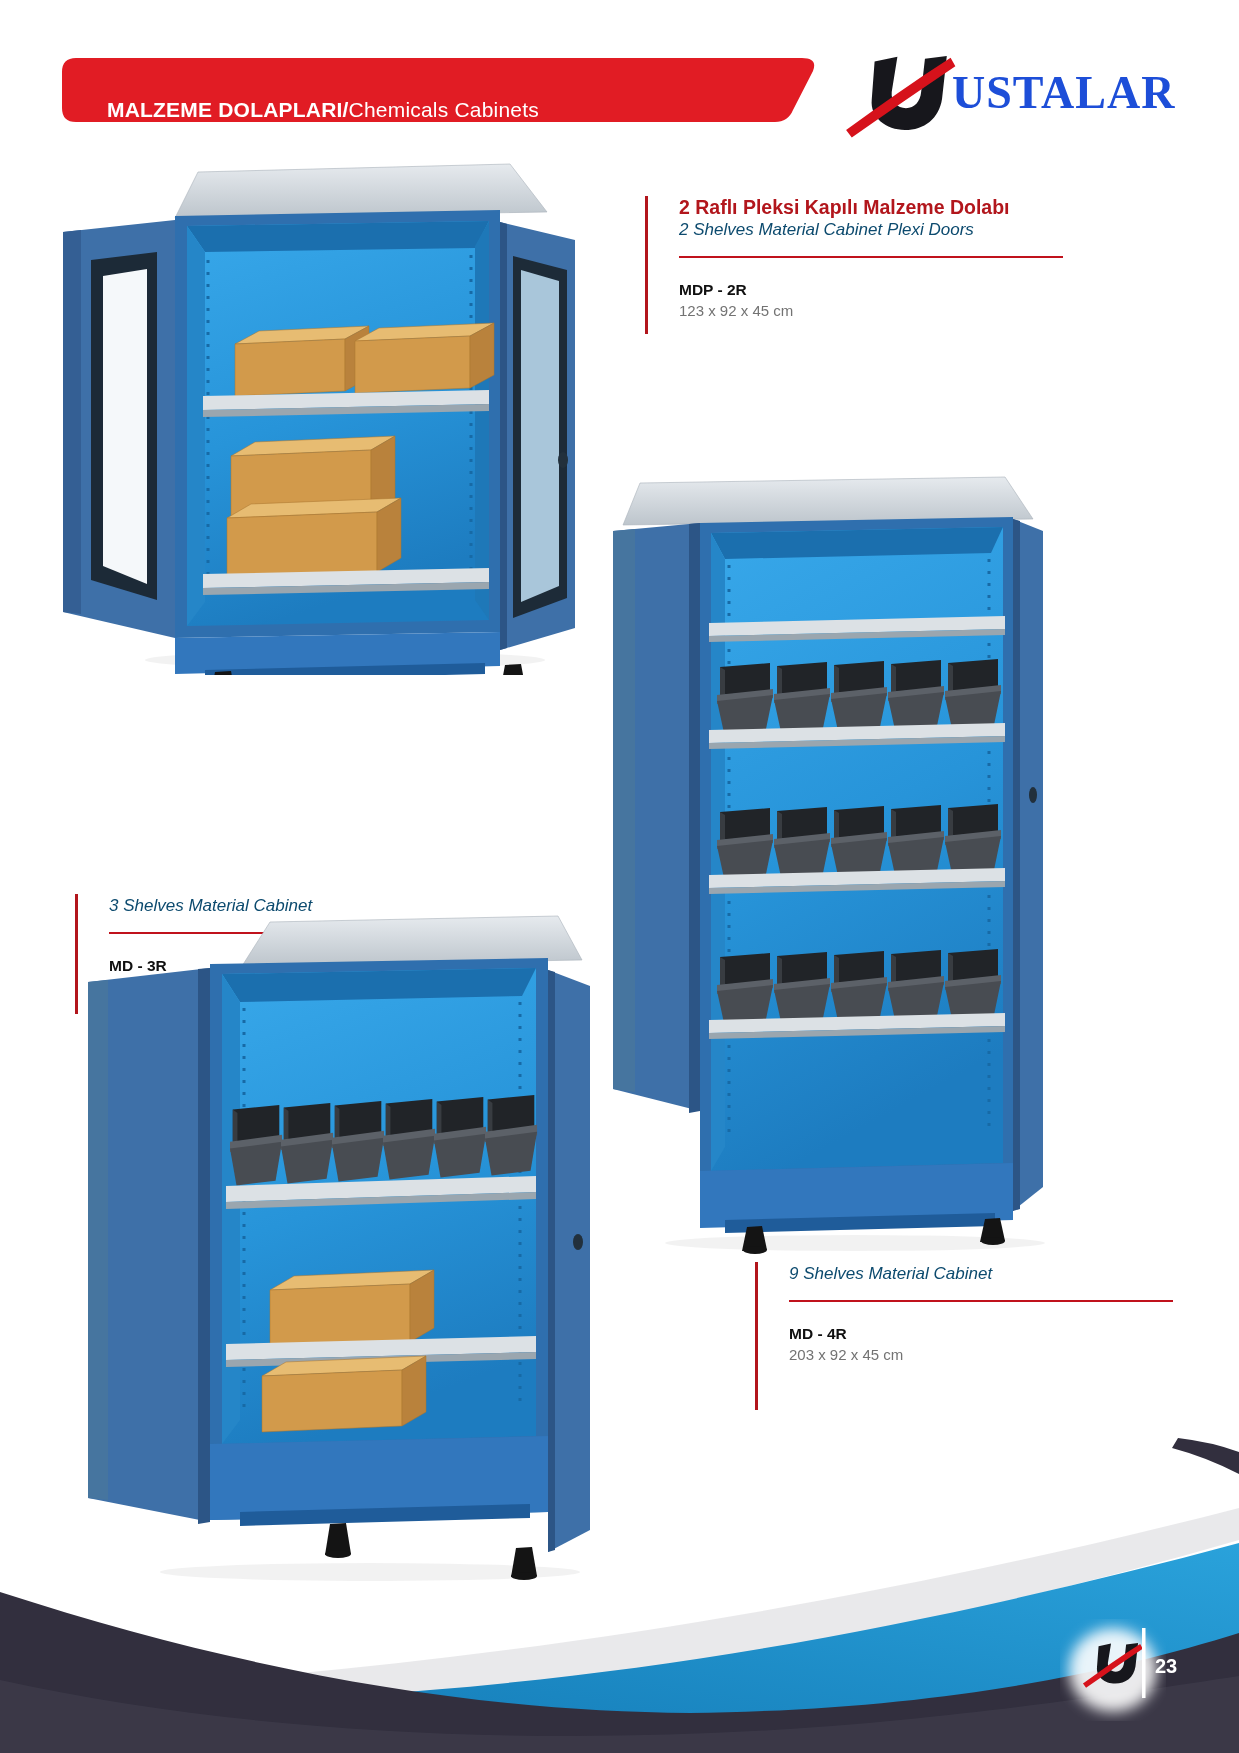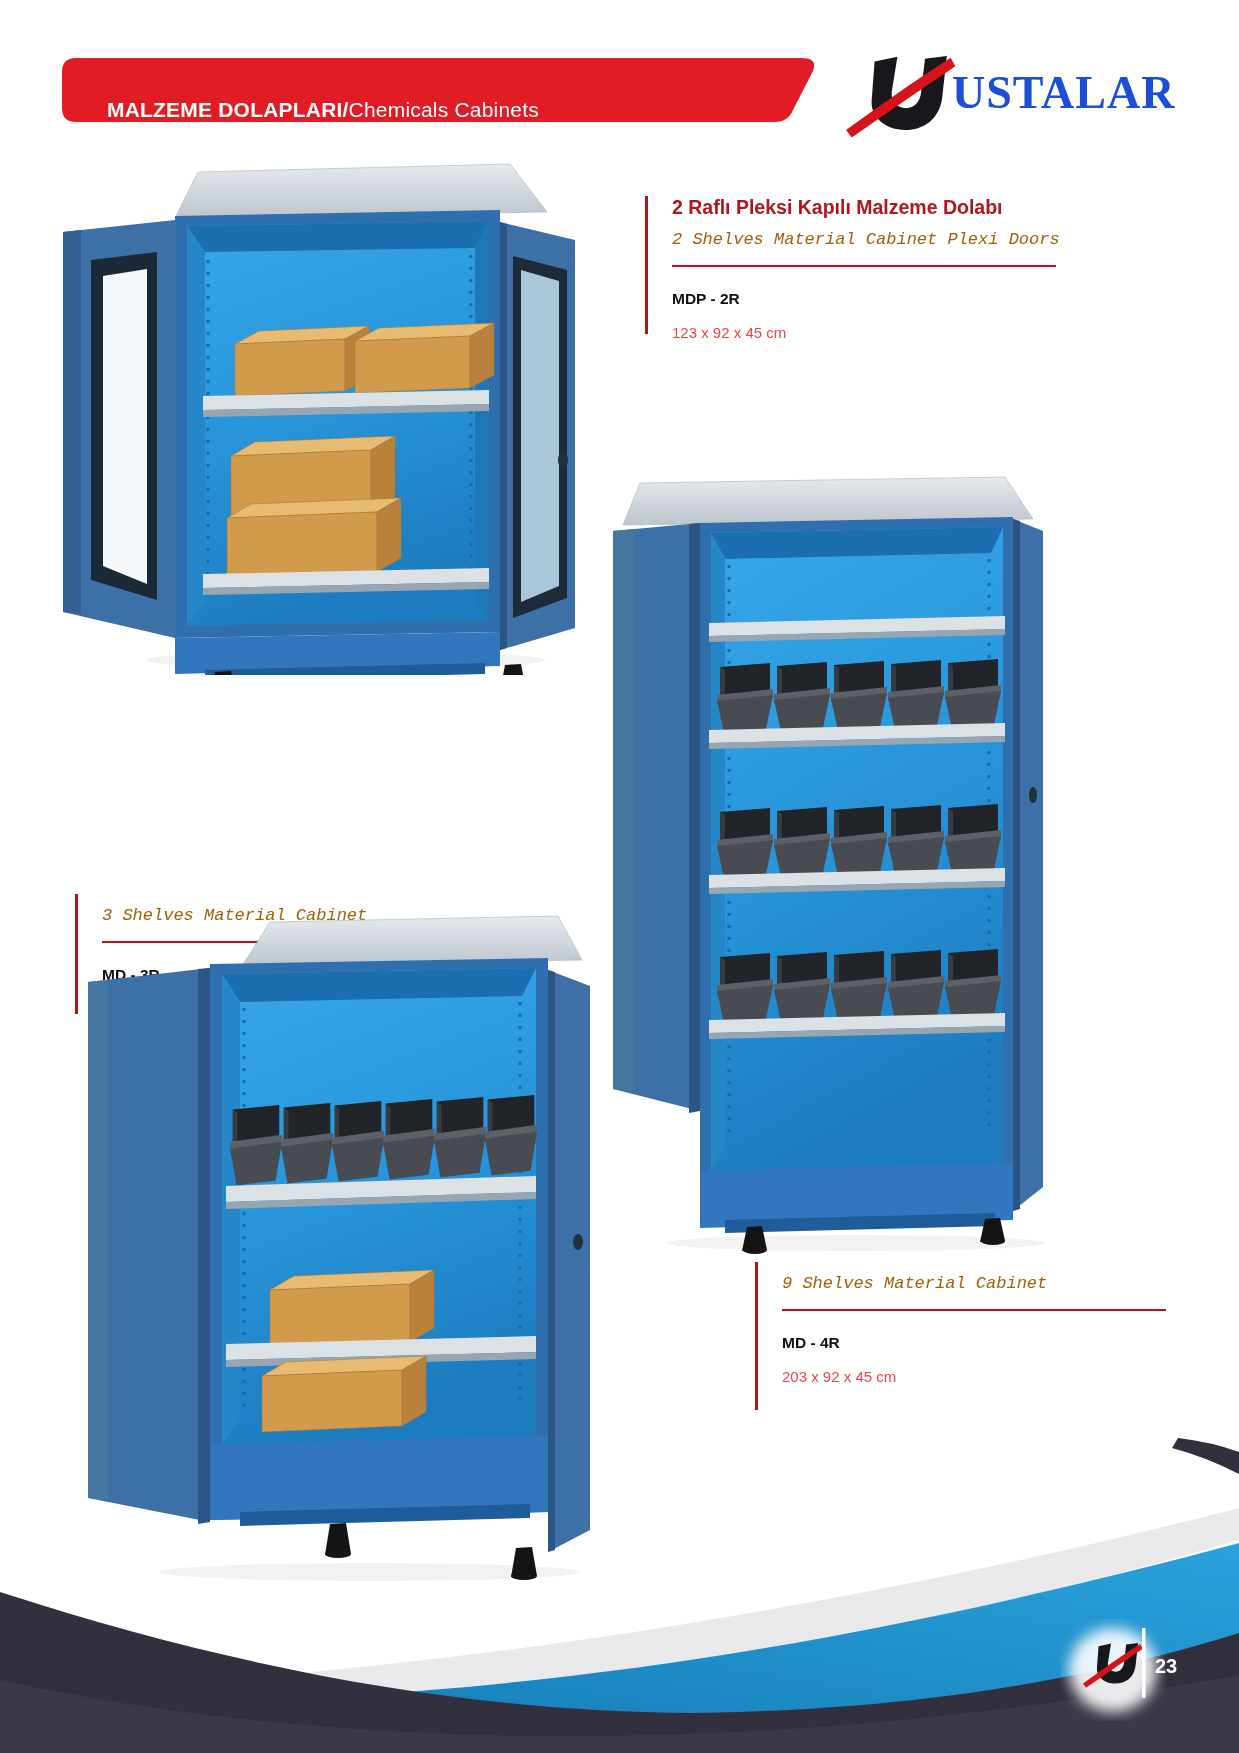--- a/index.html
+++ b/index.html
@@ -7,26 +7,26 @@
         font-family:"Liberation Sans",sans-serif;}
   
   .banner-svg{position:absolute;left:0;top:0;}
   .banner-text{position:absolute;left:107px;top:58px;height:64px;display:flex;align-items:flex-end;
                color:#ffffff;font-size:21px;letter-spacing:.2px;white-space:nowrap;}
   .banner-text .b{font-weight:bold;}
   .brand{position:absolute;left:845px;top:50px;width:330px;height:88px;}
   .brand-name{position:absolute;left:952px;top:66px;font-family:"Liberation Serif",serif;
               font-weight:bold;font-size:46px;color:#1d4ed8;letter-spacing:1px;}
   
-  .pblock{position:absolute;border-left:3px solid #b2161c;padding-left:24px;}
+  .pblock{position:absolute;border-left:3px solid #b2161c;padding-left:31px;}
   .pblock .ttl{margin:0;font-size:19.5px;font-weight:bold;color:#b2161c;line-height:1.15;}
-  .pblock .sub{font-size:17px;font-style:italic;color:#a16207;margin-top:12px;font-family:Liberation Mono, monospace;}
+  .pblock .sub{font-size:17px;font-style:italic;color:#0c4a6e;margin-top:2px;}
   .pblock .rule{height:2px;background:#c0121c;margin-top:16px;}
   .pblock .code{font-size:15.5px;font-weight:bold;color:#101010;margin-top:23px;}
-  .pblock .dims{font-size:15px;color:#ef4444;margin-top:16px;}
+  .pblock .dims{font-size:15px;color:#737373;margin-top:3px;}
   #p1{left:645px;top:196px;width:400px;height:138px;}
   #p1 .rule{width:384px;}
   #p2{left:75px;top:894px;width:400px;height:120px;}
   #p2 .rule{width:372px;}
   #p3{left:755px;top:1262px;width:400px;height:148px;}
   #p3 .rule{width:384px;}
   
   .cab{position:absolute;}
   #cab1{left:55px;top:160px;}
   #cab2{left:80px;top:912px;}

